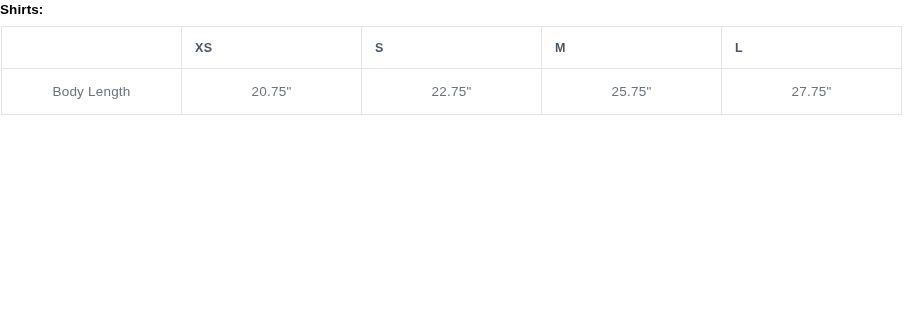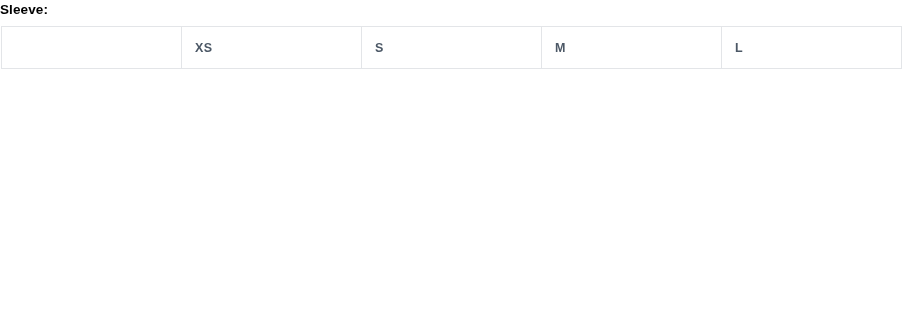--- a/index.html
+++ b/index.html
@@ -71,36 +71,43 @@
   }
   .size-table tbody td.row-label {
     color: #6b7480;
   }
 </style>
 </head>
 <body>
 
 <div class="page">
 
-  <div class="section-title">Sleeve:</div>
+  <div class="section-title">Shirts:</div>
 
   <table class="size-table">
     <colgroup>
       <col class="label-col">
       <col class="size-col">
       <col class="size-col">
       <col class="size-col">
       <col class="size-col">
     </colgroup>
     <thead>
       <tr>
         <th class="corner-cell"></th>
         <th>XS</th>
         <th>S</th>
         <th>M</th>
         <th>L</th>
       </tr>
     </thead>
     <tbody>
+      <tr>
+        <td class="row-label">Body Length</td>
+        <td>20.75"</td>
+        <td>22.75"</td>
+        <td>25.75"</td>
+        <td>27.75"</td>
+      </tr>
     </tbody>
   </table>
 
 </div>
 
 </body></html>

